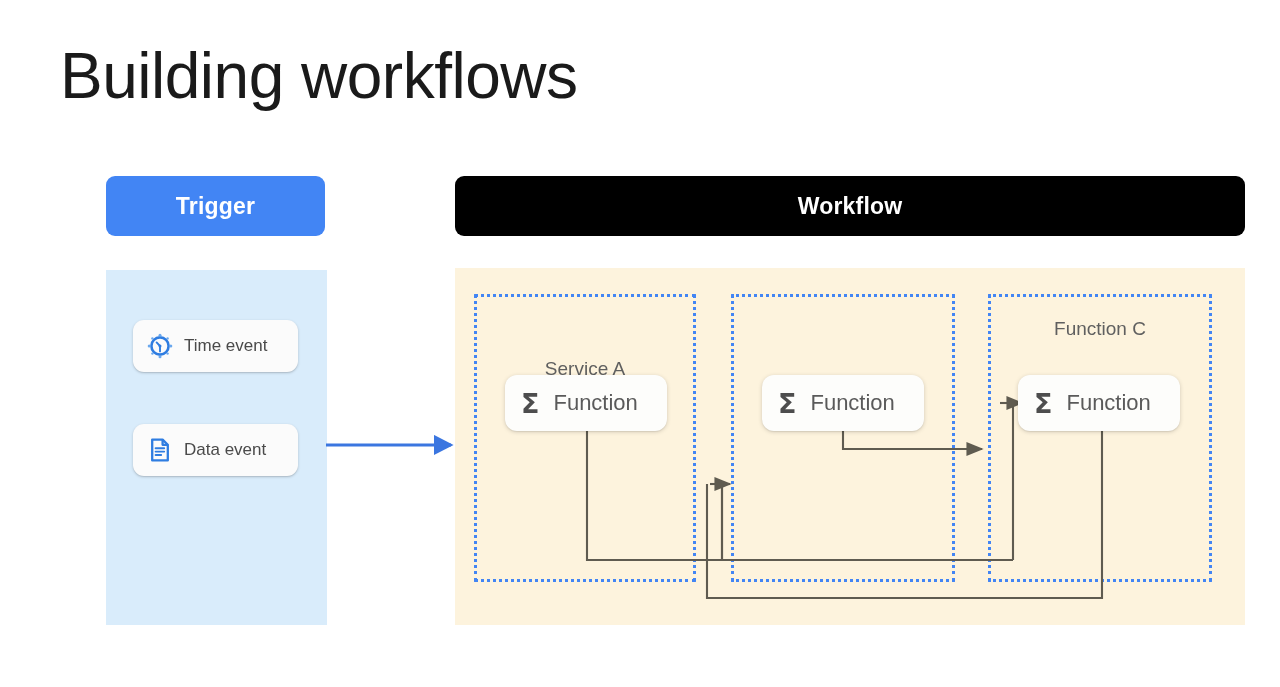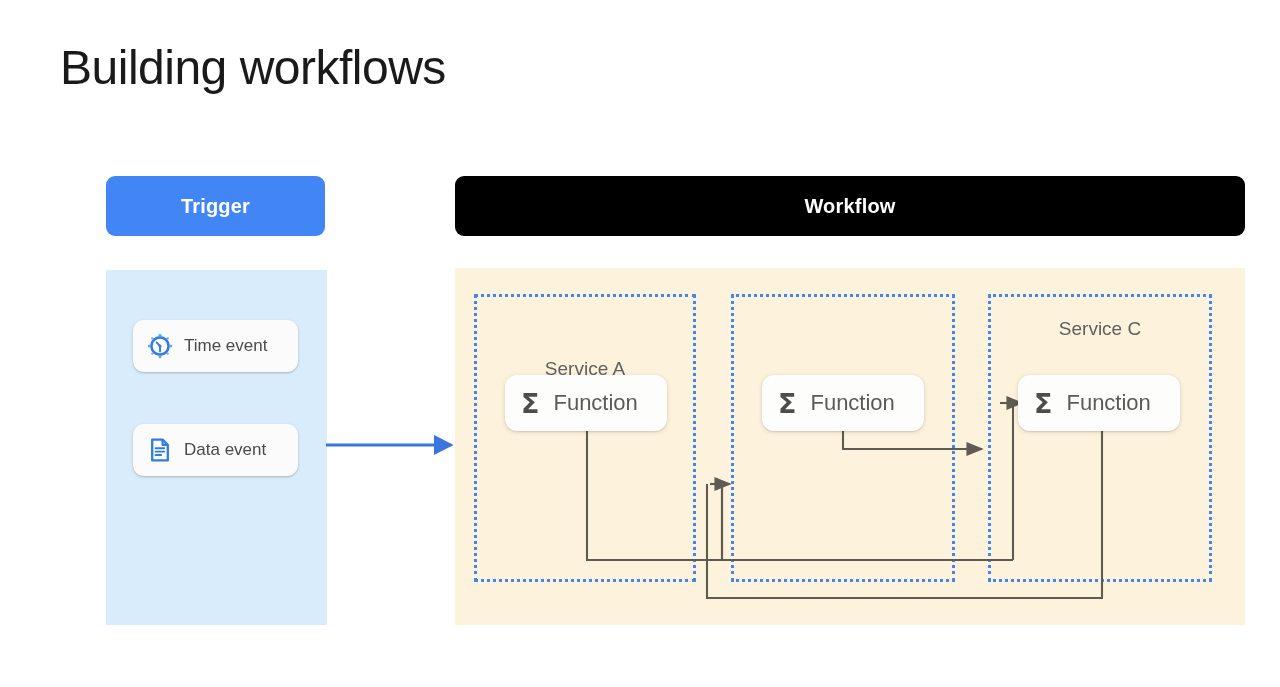--- a/index.html
+++ b/index.html
@@ -16,37 +16,37 @@
     width: 1280px;
     height: 687px;
     background: #ffffff;
   }
 
   
   .page-title {
     position: absolute;
     left: 60px;
     top: 40px;
-    font-size: 48px;
+    font-size: 64px;
     font-weight: 400;
     letter-spacing: -0.5px;
     color: #1a1a1a;
     line-height: 1.15;
     white-space: nowrap;
   }
 
   
   .hdr {
     position: absolute;
     display: flex;
     align-items: center;
     justify-content: center;
     border-radius: 9px;
     color: #ffffff;
-    font-size: 20px;
+    font-size: 23px;
     font-weight: 700;
     letter-spacing: 0.2px;
   }
   .hdr-trigger {
     left: 106px;
     top: 176px;
     width: 219px;
     height: 60px;
     background: #4285f4;
   }
@@ -231,21 +231,21 @@
     </svg>
   </div>
 
   <div class="panel-workflow"></div>
 
   <div class="service-box svc-a"></div>
   <div class="service-box svc-b"></div>
   <div class="service-box svc-c"></div>
 
   <div class="service-title st-a">Service A</div>
-  <div class="service-title st-c">Service C</div>
+  <div class="service-title st-c">Function C</div>
 
   <svg class="connectors" viewBox="0 0 1280 687">
     <defs>
       <marker id="grayArrow" markerWidth="9" markerHeight="9" refX="7.4" refY="3.6" orient="auto">
         <path d="M0,0.3 L8.2,3.6 L0,6.9 Z" fill="#5f5b50"></path>
       </marker>
     </defs>
     <g fill="none" stroke="#5f5b50" stroke-width="2.1">
 
       <path d="M587,431 L587,560 L722,560" marker-end="none"></path>

